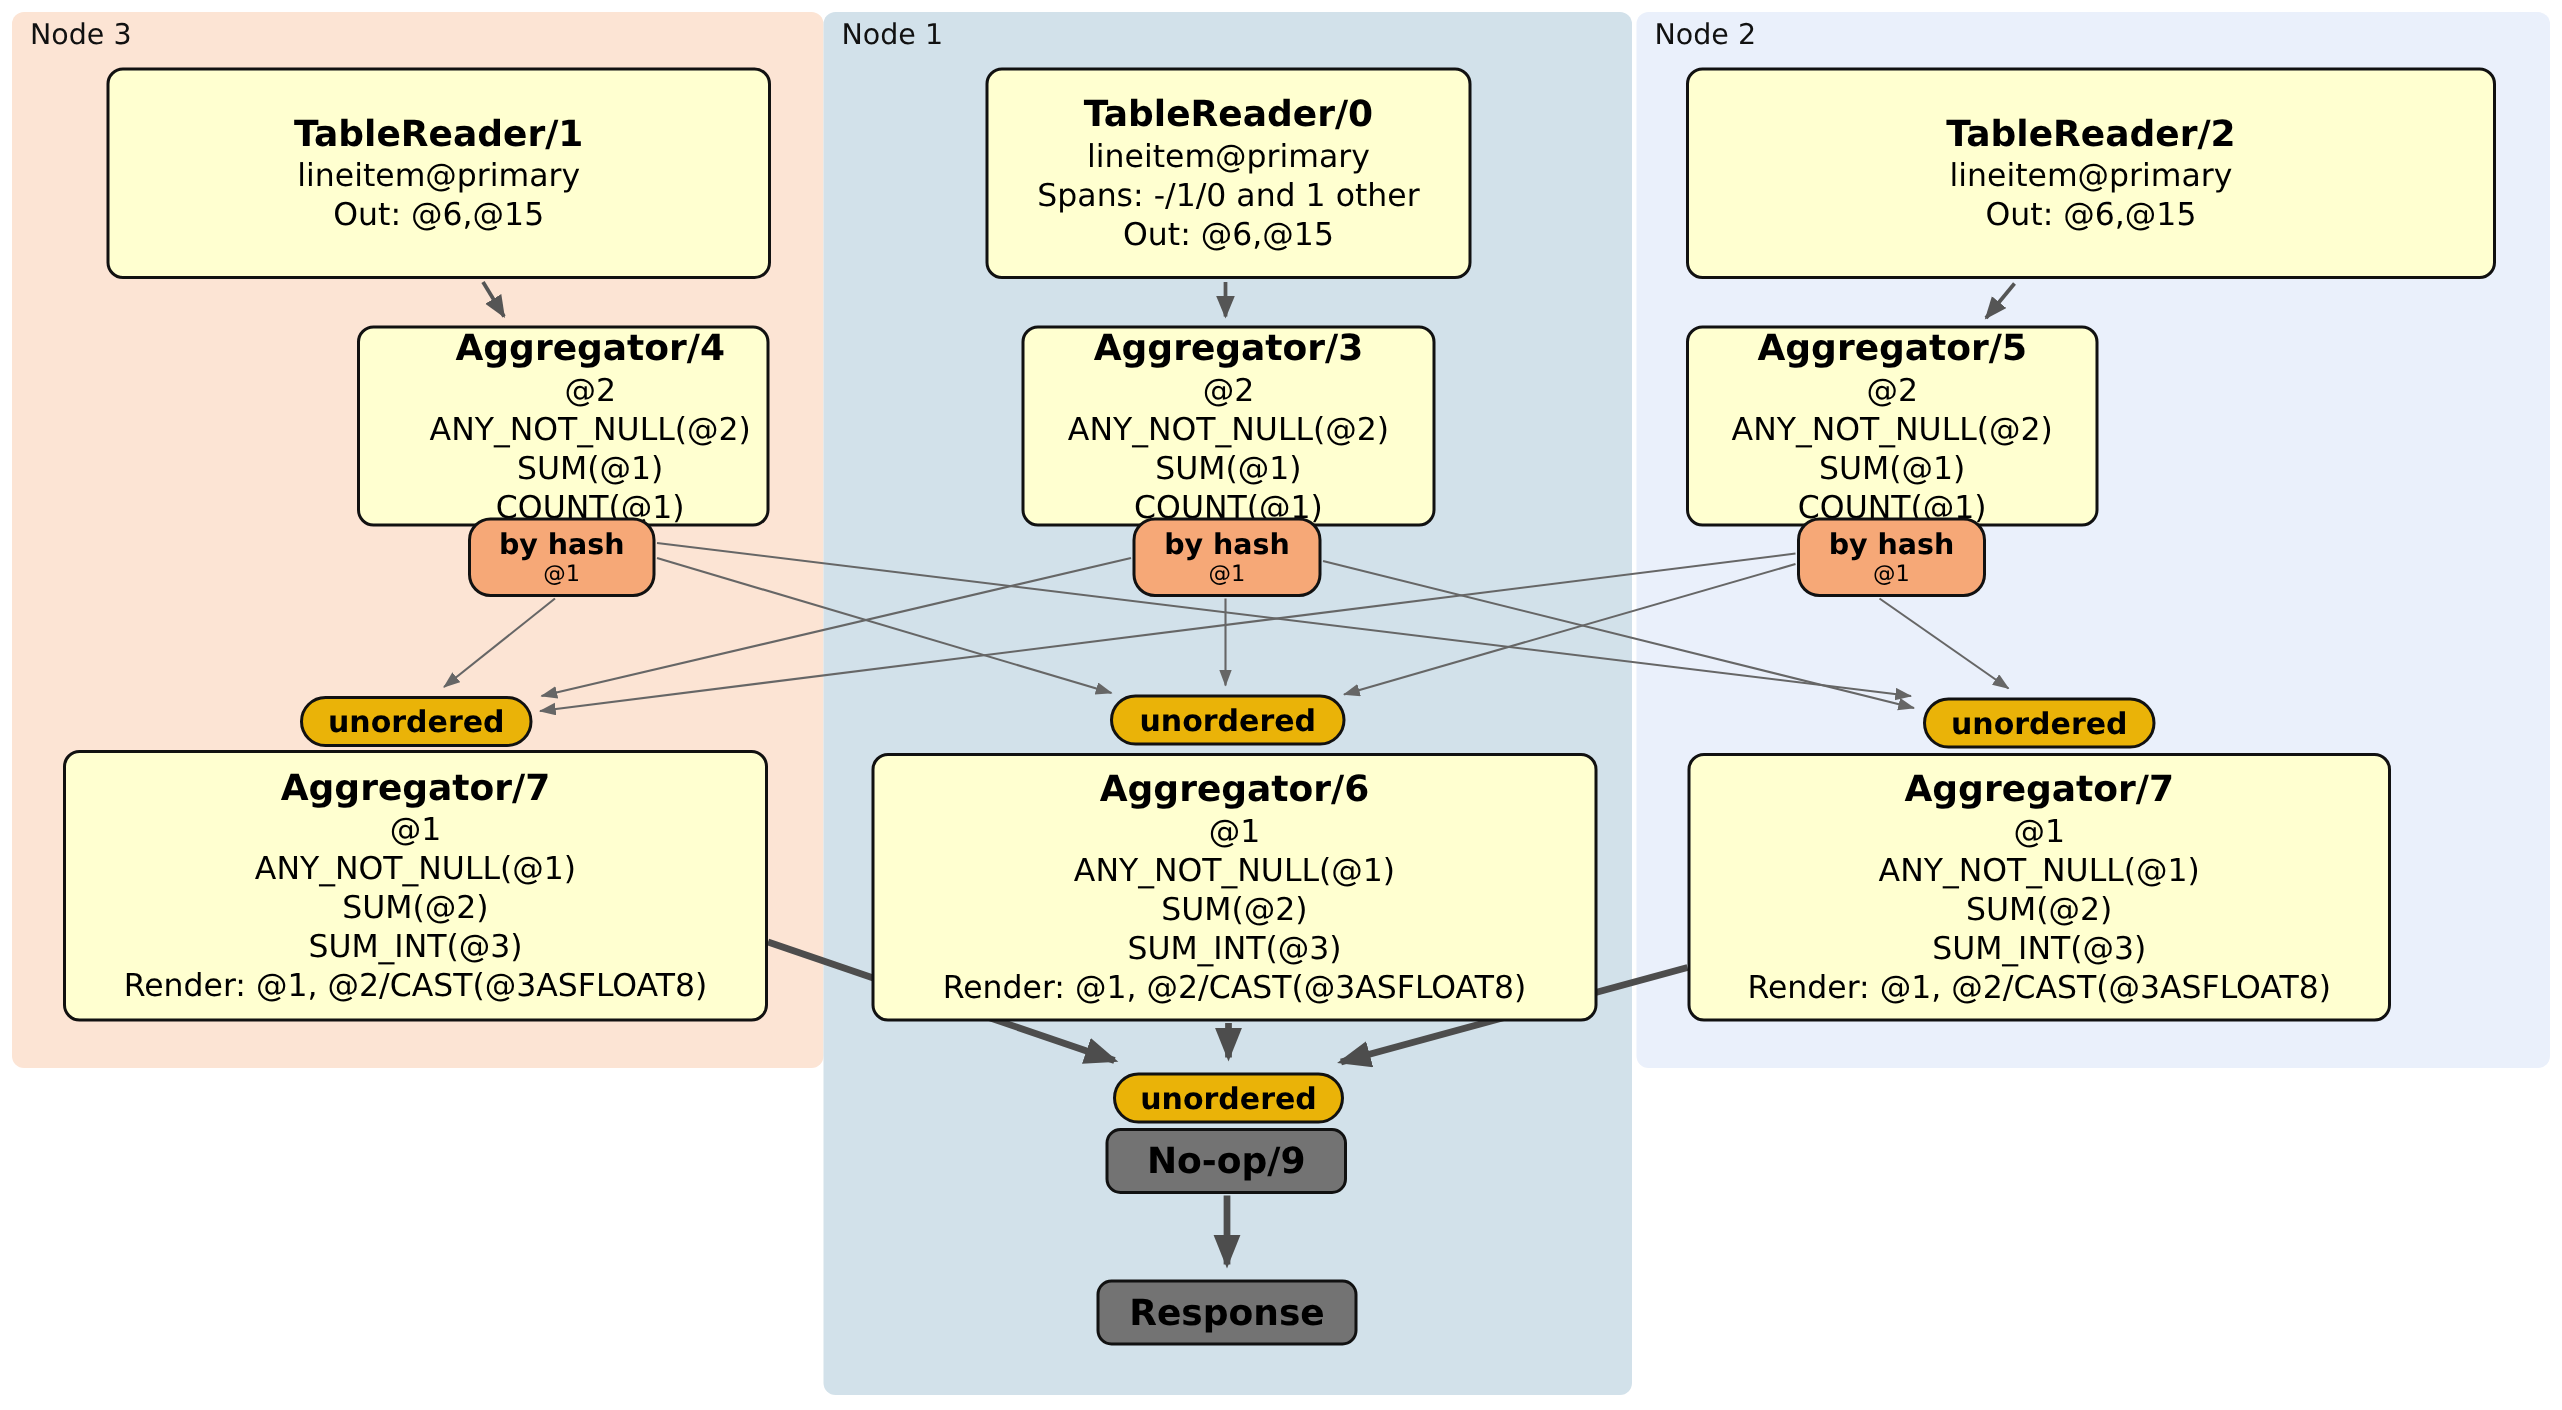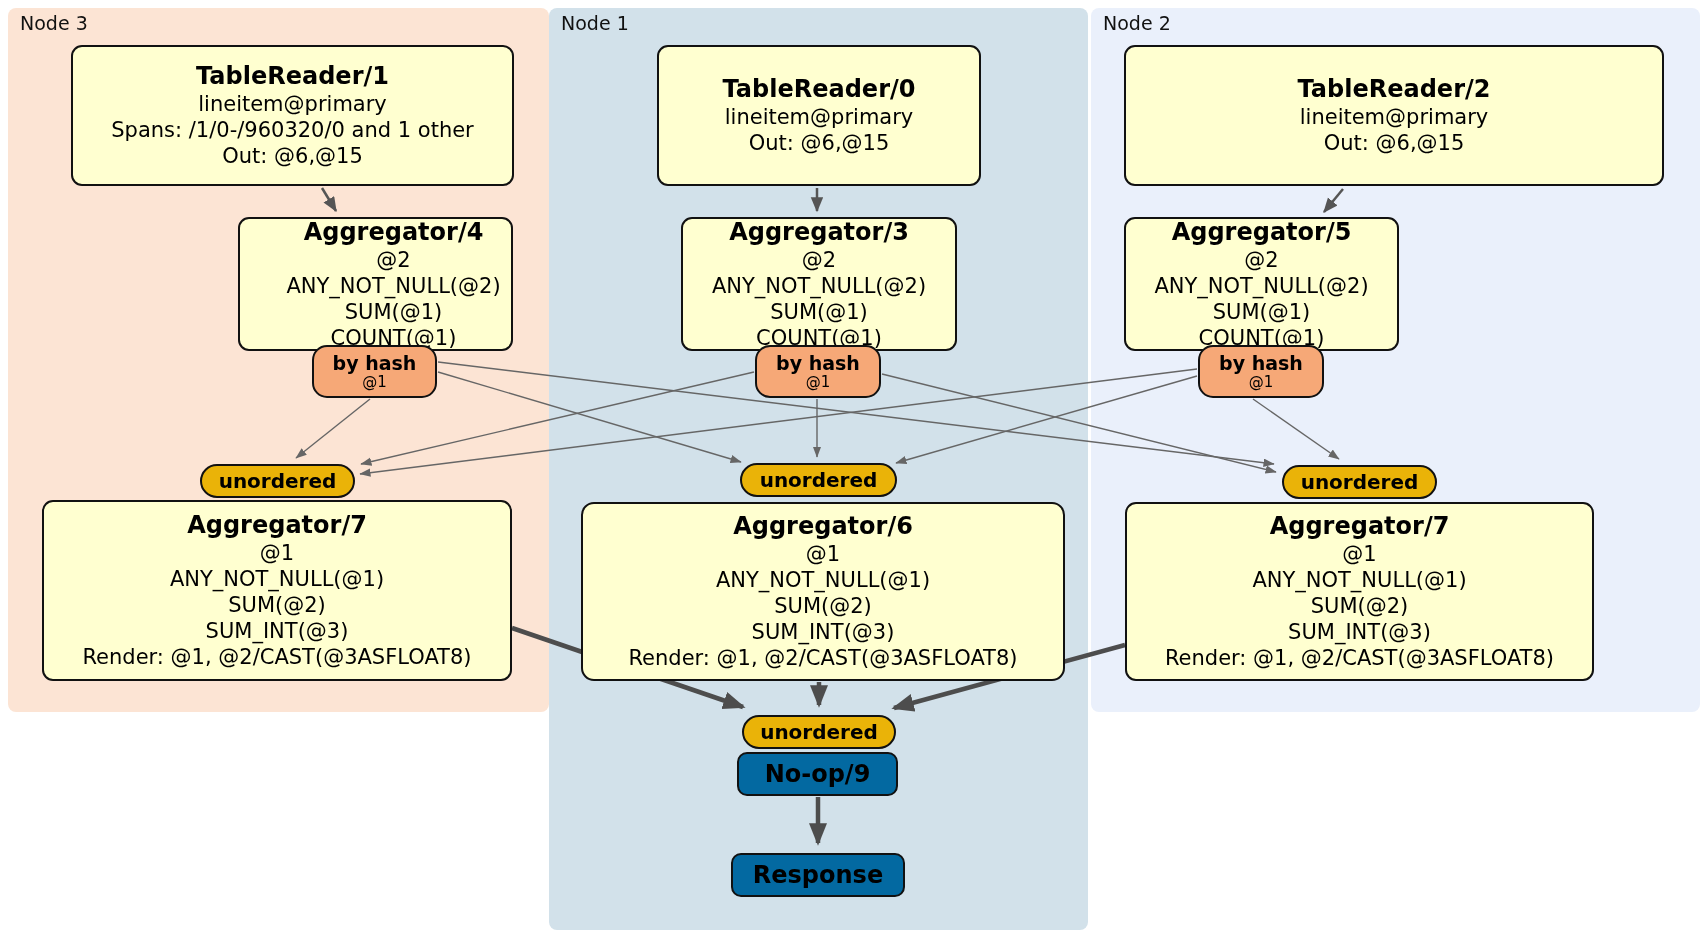--- a/index.html
+++ b/index.html
@@ -24,21 +24,21 @@
     align-items:center;box-sizing:border-box;
   }
   .router-label{font-weight:bold;font-size:19px;line-height:22px;}
   .router-key{font-size:15px;line-height:17px;}
   .sync{
     position:absolute;z-index:3;background:#eab308;border:2px solid #111;
     border-radius:17px;display:flex;justify-content:center;align-items:center;
     font-weight:bold;font-size:20px;box-sizing:border-box;
   }
   .term-box{
-    position:absolute;z-index:3;background:#0369a1;border:2px solid #111;
+    position:absolute;z-index:3;background:#737373;border:2px solid #111;
     border-radius:10px;display:flex;justify-content:center;align-items:center;
     font-weight:bold;font-size:24px;box-sizing:border-box;
   }
   .te{stroke:#666;stroke-width:1.4;fill:none;}
   .me{stroke:#555;stroke-width:2.5;fill:none;}
   .ke{stroke:#4d4d4d;stroke-width:4.5;fill:none;}
 </style>
 </head>
 <body>
 
@@ -82,21 +82,20 @@
     <line class="ke" x1="512" y1="628" x2="743" y2="707" marker-end="url(#ah-thick)"></line>
     <line class="ke" x1="819" y1="682" x2="819" y2="705" marker-end="url(#ah-thick)"></line>
     <line class="ke" x1="1125" y1="645" x2="894" y2="708" marker-end="url(#ah-thick)"></line>
 
     <line class="ke" x1="818" y1="797" x2="818" y2="843" marker-end="url(#ah-thick)"></line>
   </svg>
 
   <div class="node-box" style="left:71px;top:45px;width:443px;height:141px;">
     <div class="nb-title">TableReader/1</div>
     <div class="nb-line">lineitem@primary</div>
-    <div class="nb-line">Spans: /1/0-/960320/0 and 1 other</div>
     <div class="nb-line">Out: @6,@15</div>
   </div>
   <div class="node-box" style="left:238px;top:217px;width:275px;height:134px;padding-left:36px;">
     <div class="nb-title">Aggregator/4</div>
     <div class="nb-line">@2</div>
     <div class="nb-line">ANY_NOT_NULL(@2)</div>
     <div class="nb-line">SUM(@1)</div>
     <div class="nb-line">COUNT(@1)</div>
   </div>
   <div class="router" style="left:312px;top:345px;width:125px;height:53px;">
@@ -109,35 +108,36 @@
     <div class="nb-line">@1</div>
     <div class="nb-line">ANY_NOT_NULL(@1)</div>
     <div class="nb-line">SUM(@2)</div>
     <div class="nb-line">SUM_INT(@3)</div>
     <div class="nb-line">Render: @1, @2/CAST(@3ASFLOAT8)</div>
   </div>
 
   <div class="node-box" style="left:657px;top:45px;width:324px;height:141px;">
     <div class="nb-title">TableReader/0</div>
     <div class="nb-line">lineitem@primary</div>
+    <div class="nb-line">Spans: -/1/0 and 1 other</div>
     <div class="nb-line">Out: @6,@15</div>
   </div>
   <div class="node-box" style="left:681px;top:217px;width:276px;height:134px;">
     <div class="nb-title">Aggregator/3</div>
     <div class="nb-line">@2</div>
     <div class="nb-line">ANY_NOT_NULL(@2)</div>
     <div class="nb-line">SUM(@1)</div>
     <div class="nb-line">COUNT(@1)</div>
   </div>
   <div class="router" style="left:755px;top:345px;width:126px;height:53px;">
     <div class="router-label">by hash</div>
     <div class="router-key">@1</div>
   </div>
   <div class="sync" style="left:740px;top:463px;width:157px;height:34px;">unordered</div>
-  <div class="node-box" style="left:581px;top:502px;width:484px;height:179px;border-radius:13px;">
+  <div class="node-box" style="left:581px;top:502px;width:484px;height:179px;">
     <div class="nb-title">Aggregator/6</div>
     <div class="nb-line">@1</div>
     <div class="nb-line">ANY_NOT_NULL(@1)</div>
     <div class="nb-line">SUM(@2)</div>
     <div class="nb-line">SUM_INT(@3)</div>
     <div class="nb-line">Render: @1, @2/CAST(@3ASFLOAT8)</div>
   </div>
 
   <div class="node-box" style="left:1124px;top:45px;width:540px;height:141px;">
     <div class="nb-title">TableReader/2</div>

